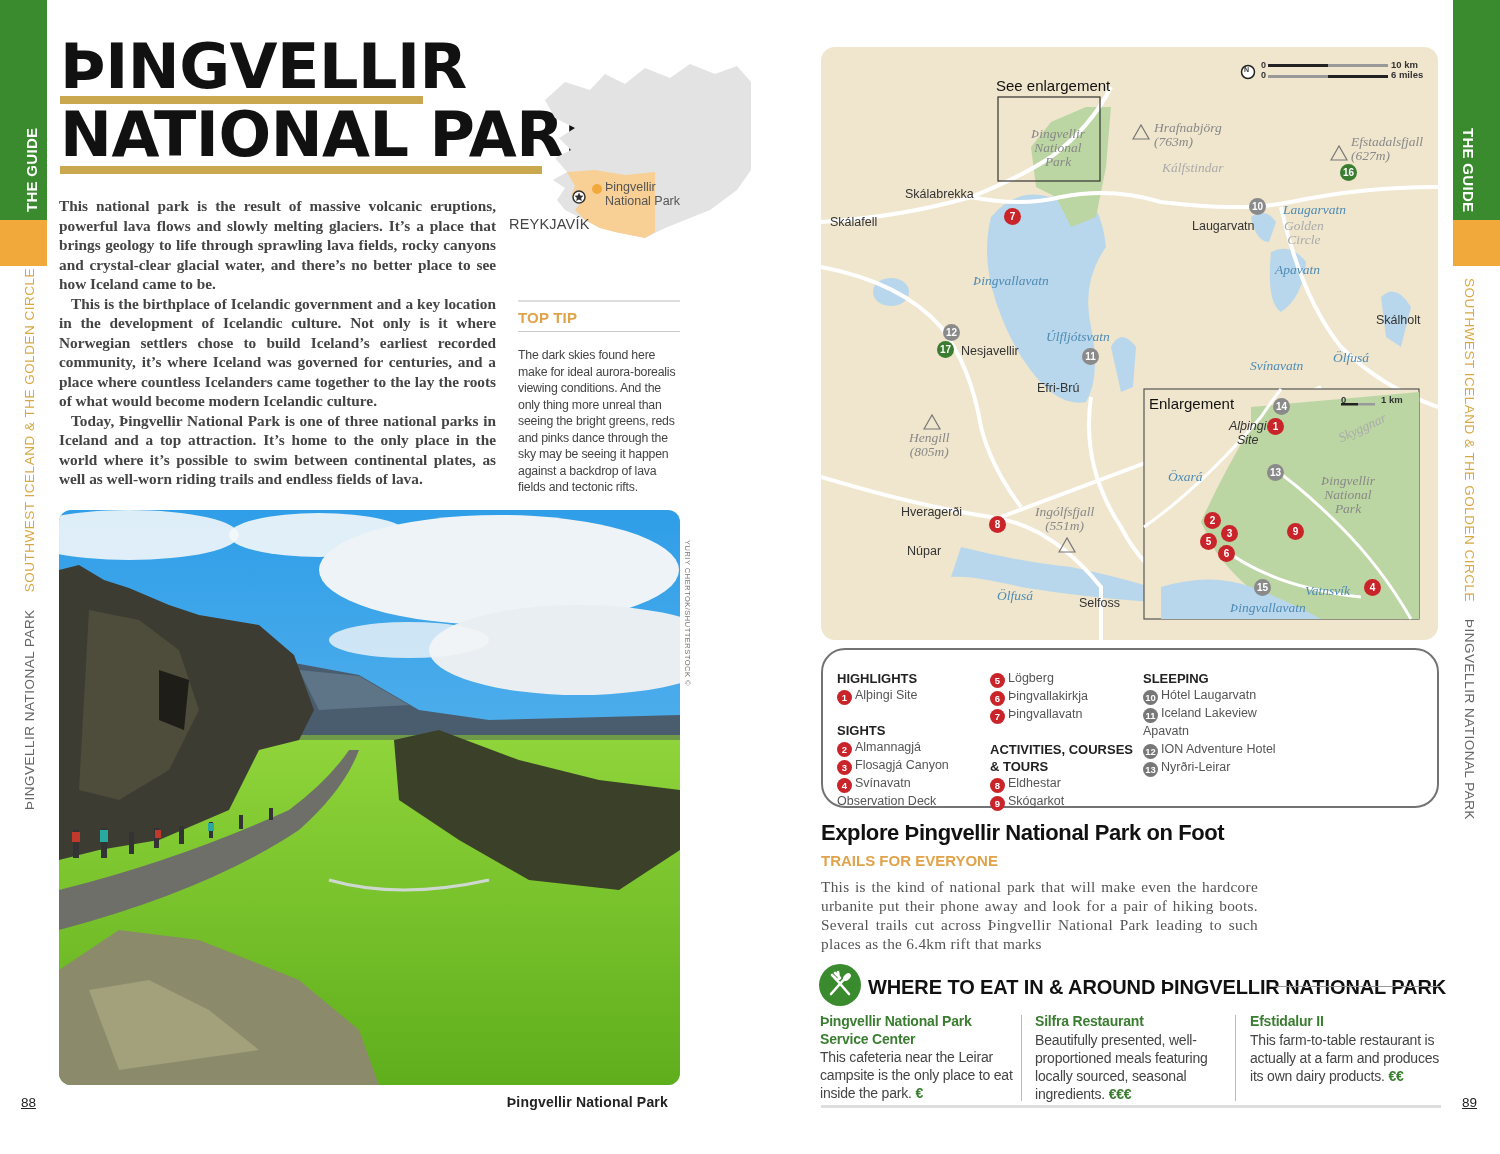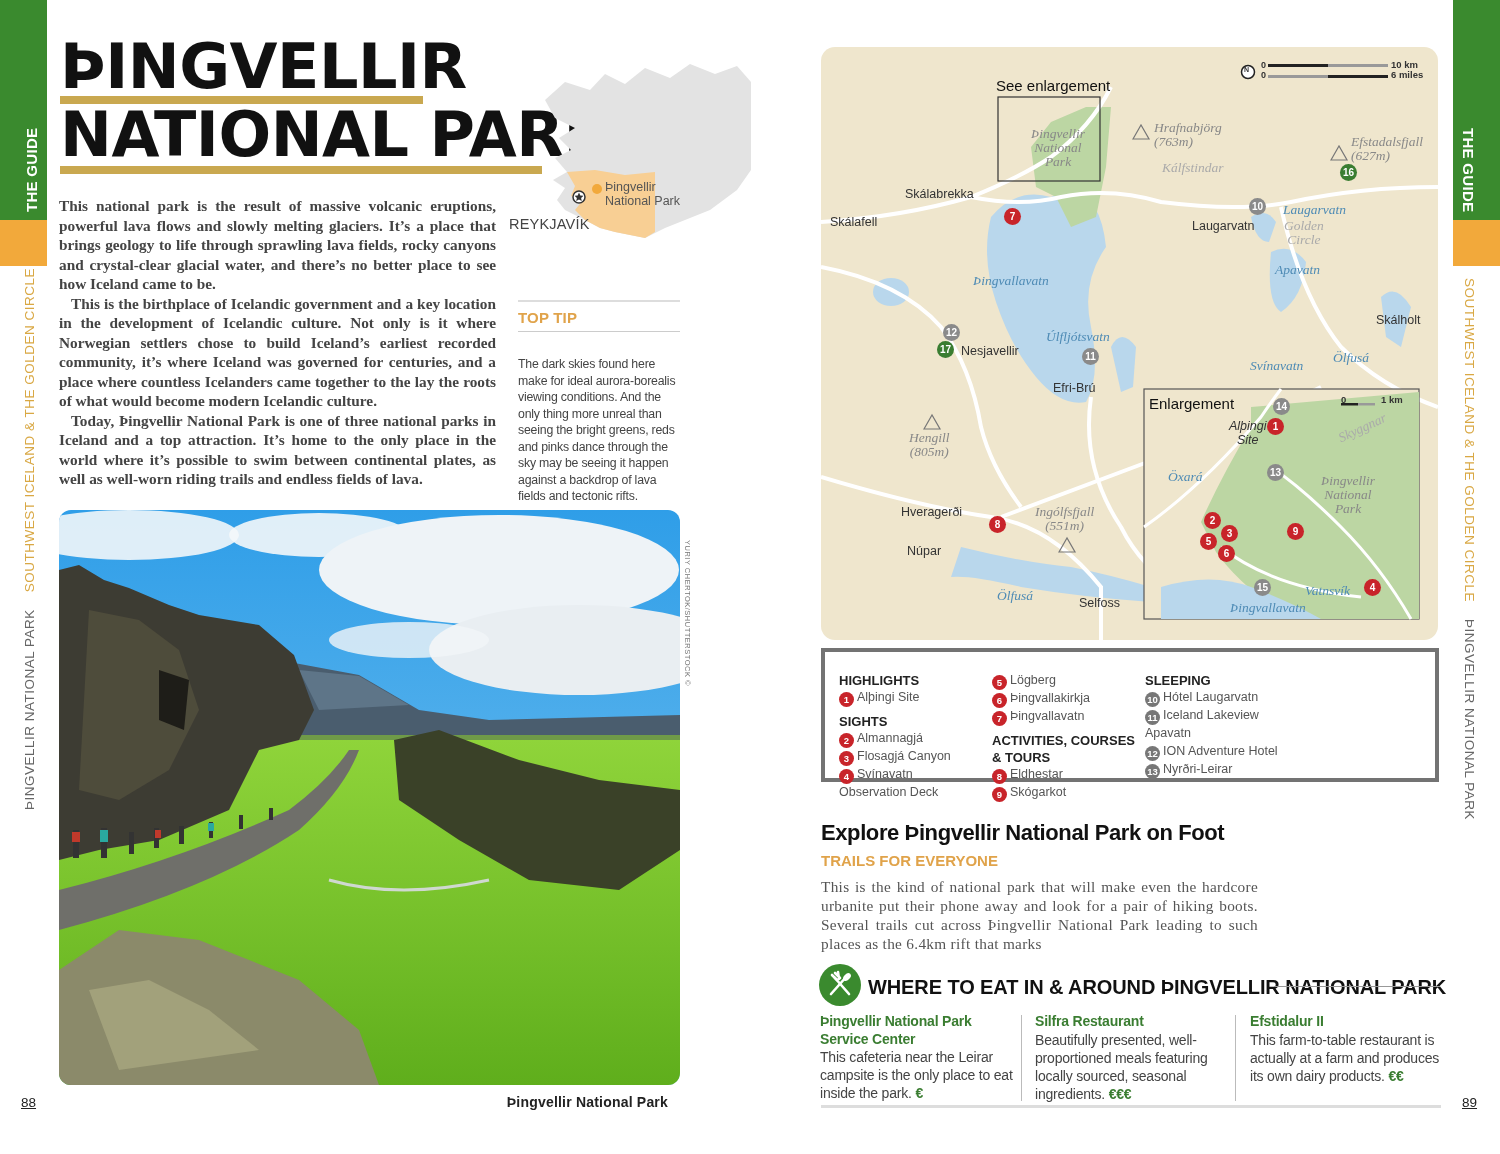--- a/index.html
+++ b/index.html
@@ -31,44 +31,44 @@
   .body-text p { text-indent: 0; }
   .body-text p + p { text-indent: 12px; }
 
   .inset-map { position: absolute; left: 505px; top: 60px; width: 250px; height: 180px; }
   .inset-label { position: absolute; font-size: 12.5px; color: #555; line-height: 14px; }
   .reyk { position: absolute; left: 509px; top: 216px; font-size: 14.5px; color: #444; letter-spacing: 0.2px; }
 
   .tip { position: absolute; left: 518px; top: 300px; width: 162px; }
   .tip .top-line { border-top: 2px solid #ddd; }
   .tip h4 { color: #e0a34a; font-size: 15px; font-weight: bold; padding: 7px 0 5px; border-bottom: 1.5px solid #ccc; letter-spacing: 0.2px; }
-  .tip p { font-size: 12.3px; line-height: 16.5px; color: #444; margin-top: 24px; letter-spacing: -0.2px; }
+  .tip p { font-size: 12.3px; line-height: 16.5px; color: #444; margin-top: 15px; letter-spacing: -0.2px; }
 
   .photo { position: absolute; left: 59px; top: 510px; width: 621px; height: 575px; border-radius: 12px; overflow: hidden; }
   .credit { position: absolute; left: 684px; top: 540px; font-size: 7.5px; color: #777; white-space: nowrap; transform-origin: 0 0; transform: rotate(90deg) translate(0, -8px); letter-spacing: 0.5px; }
 
   .folio { position: absolute; top: 1095px; font-size: 13.5px; color: #222; text-decoration: underline; }
   .footer-title { position: absolute; right: 832px; top: 1094px; font-size: 14px; color: #222; font-weight: bold; letter-spacing: 0.2px; }
 
   
   .map { position: absolute; left: 821px; top: 47px; width: 617px; height: 593px; border-radius: 14px; overflow: hidden; background: #efe6cd; }
   .map svg { position: absolute; left: 0; top: 0; }
   .mlabel { position: absolute; font-size: 12.5px; color: #333; white-space: nowrap; }
   .mitalic { position: absolute; font-family: "Liberation Serif", serif; font-style: italic; font-size: 13.5px; color: #888; white-space: nowrap; line-height: 14px; }
   .mwater { position: absolute; font-family: "Liberation Serif", serif; font-style: italic; font-size: 13.5px; color: #4e8bb5; white-space: nowrap; }
   .pin { position: absolute; width: 17px; height: 17px; border-radius: 50%; color: #fff; font-size: 10px; font-weight: bold; text-align: center; line-height: 17px; }
   .pin.red { background: #c8242a; }
   .pin.grey { background: #8a8a8a; }
   .pin.green { background: #3a7d31; }
   .mhead { position: absolute; font-size: 15px; color: #111; }
 
-  .legend { position: absolute; left: 821px; top: 648px; width: 618px; height: 134px; border: 4px solid #737373; border-radius: 0; }
+  .legend { position: absolute; left: 821px; top: 648px; width: 618px; height: 160px; border: 2px solid #737373; border-radius: 24px; }
   .leg-col { position: absolute; top: 20px; font-size: 12.5px; line-height: 17.5px; color: #555; }
   .leg-col h5 { font-size: 13px; font-weight: bold; color: #222; line-height: 17px; }
-  .leg-col .gap { margin-top: 6px; }
+  .leg-col .gap { margin-top: 17px; }
   .num { display: inline-block; width: 15px; height: 15px; border-radius: 50%; color: #fff; font-size: 9.5px; font-weight: bold; text-align: center; line-height: 15px; margin-right: 3px; vertical-align: -2px; }
   .num.red { background: #c8242a; }
   .num.grey { background: #777; }
   .num.green { background: #3a7d31; }
 
   .explore-h { position: absolute; left: 821px; top: 820px; font-size: 22px; font-weight: bold; color: #111; letter-spacing: -0.4px; }
   .explore-sub { position: absolute; left: 821px; top: 852px; font-size: 15px; font-weight: bold; color: #e0a34a; }
   .explore-body { position: absolute; left: 821px; top: 877px; width: 437px; font-family: "Liberation Serif", serif; font-size: 15.3px; line-height: 19px; color: #555; text-align: justify; letter-spacing: 0.3px; }
 
   .eat-icon { position: absolute; left: 819px; top: 964px; width: 42px; height: 42px; border-radius: 50%; background: #3a8a2e; }
@@ -257,21 +257,21 @@
     <div>Þingvellir</div>
       <div>National</div>
       <div>Park</div>
   </div>
 
   <div class="mlabel" style="left:84px; top:140px;">Skálabrekka</div>
   <div class="mlabel" style="left:9px; top:168px;">Skálafell</div>
   <div class="mlabel" style="left:371px; top:172px;">Laugarvatn</div>
   <div class="mlabel" style="left:555px; top:266px;">Skálholt</div>
   <div class="mlabel" style="left:140px; top:297px;">Nesjavellir</div>
-  <div class="mlabel" style="left:232px; top:334px;">Efri-Brú</div>
+  <div class="mlabel" style="left:216px; top:334px;">Efri-Brú</div>
   <div class="mlabel" style="left:80px; top:458px;">Hveragerði</div>
   <div class="mlabel" style="left:86px; top:497px;">Núpar</div>
   <div class="mlabel" style="left:258px; top:549px;">Selfoss</div>
 
   <div class="mitalic" style="left:333px; top:74px;">
     <div>Hrafnabjörg</div>
       <div>(763m)</div>
   </div>
   <div class="mitalic" style="left:341px; top:114px; color:#aaa;">Kálfstindar</div>
   <div class="mitalic" style="left:530px; top:88px;">

